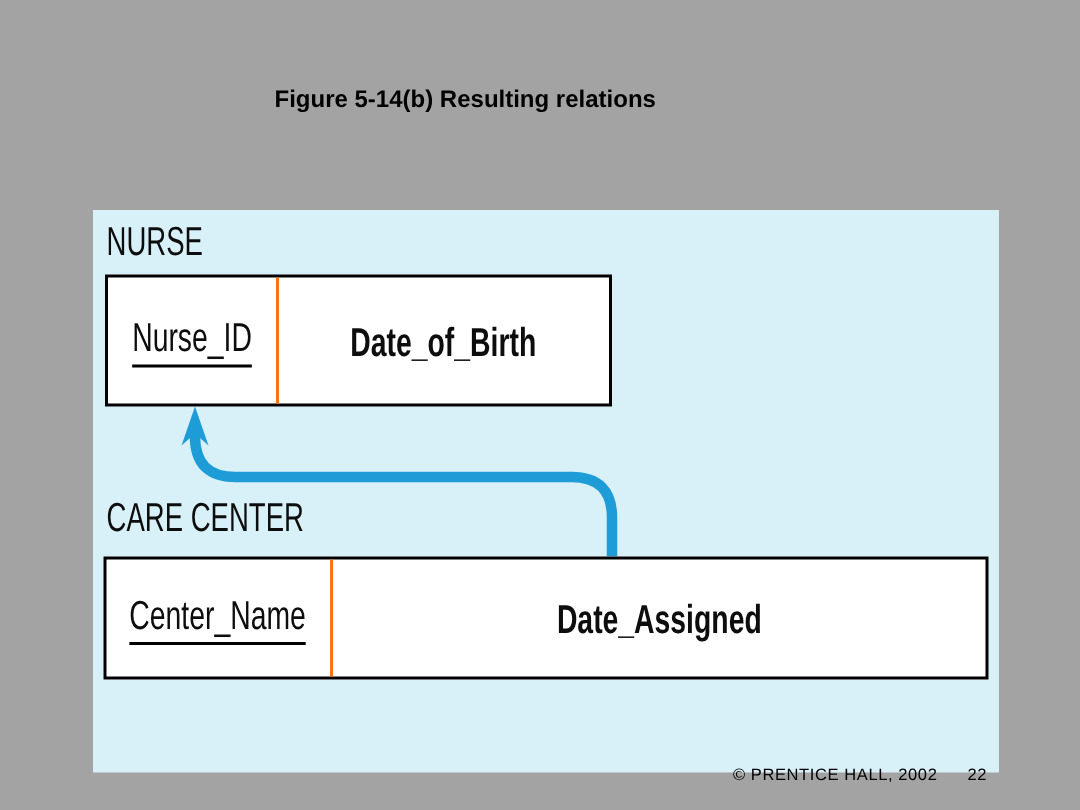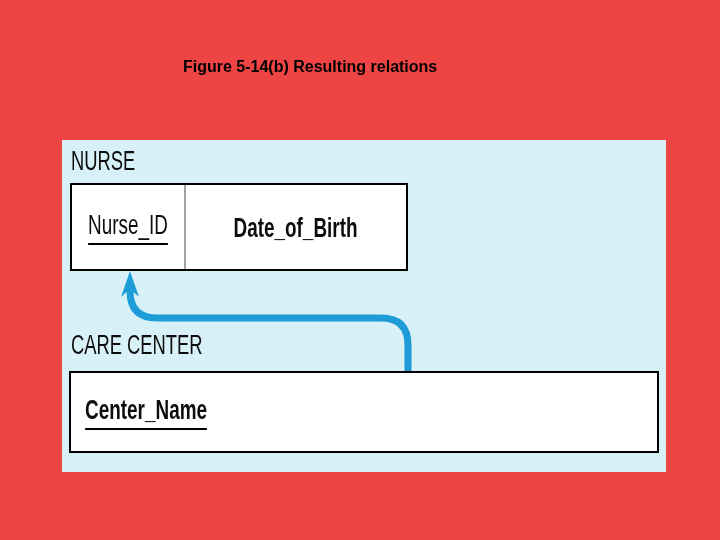--- a/index.html
+++ b/index.html
@@ -8,37 +8,37 @@
     width: 720px;
     height: 540px;
     background: #ffffff;
     font-family: "Liberation Sans", sans-serif;
     overflow: hidden;
   }
   .slide {
     position: relative;
     width: 720px;
     height: 540px;
-    background: #ef4444;
+    background: #a3a3a3;
   }
   .slide-title {
     position: absolute;
     left: 183px;
     top: 58px;
     font-size: 16px;
     font-weight: bold;
     color: #000000;
     white-space: nowrap;
   }
   .panel {
     position: absolute;
     left: 62px;
     top: 140px;
     width: 604px;
-    height: 332px;
+    height: 375px;
     background: #d8f0f8;
   }
   .rel-label {
     position: absolute;
     font-size: 27px;
     font-weight: 400;
     color: #0d0d0d;
     white-space: nowrap;
     transform: scaleX(0.68);
     transform-origin: left center;
@@ -62,21 +62,21 @@
   .rel-table.cc {
     left: 7px;
     top: 231px;
     width: 590px;
     height: 82px;
   }
   .cell {
     display: flex;
     align-items: center;
     justify-content: center;
-    border-right: 2px solid #a3a3a3;
+    border-right: 2px solid #f97316;
     box-sizing: border-box;
     overflow: visible;
   }
   .cell:last-child { border-right: none; font-weight: bold; }
   .attr {
     display: inline-block;
     font-size: 27px;
     color: #0d0d0d;
     white-space: nowrap;
     transform: scaleX(0.70);
@@ -137,18 +137,25 @@
       <path d="M346,231 L346,205 Q346,178 319,178 L95,178 Q68,178 68,151 L68,147" fill="none" stroke="#1e9cd8" stroke-width="7"></path>
       <polygon points="68,131 59,157 68,149 77,157" fill="#1e9cd8"></polygon>
     </svg>
 
     <div class="rel-label cc">CARE CENTER</div>
 
     <div class="rel-table cc">
       <div class="cell" style="width:151px">
         <span class="attr u-solid">Center_Name</span>
       </div>
+      <div class="cell" style="flex:1">
+        <span class="attr">Date_Assigned</span>
+      </div>
     </div>
 
   </div>
 
+  <div class="footer">
+    <span>© PRENTICE HALL, 2002</span>
+    <span>22</span>
+  </div>
 
 </div>
 
 </body></html>

